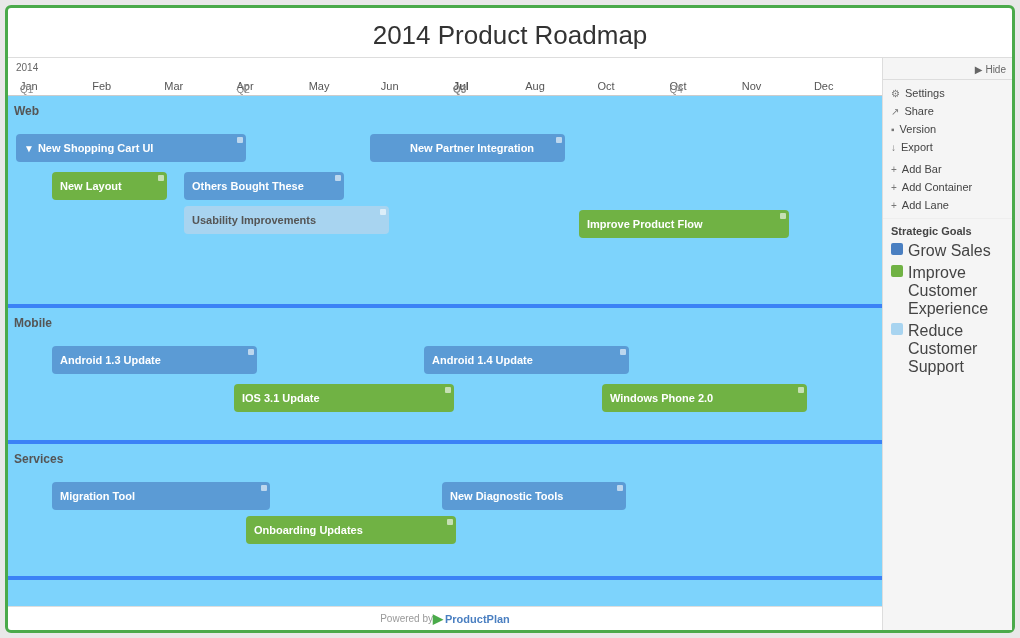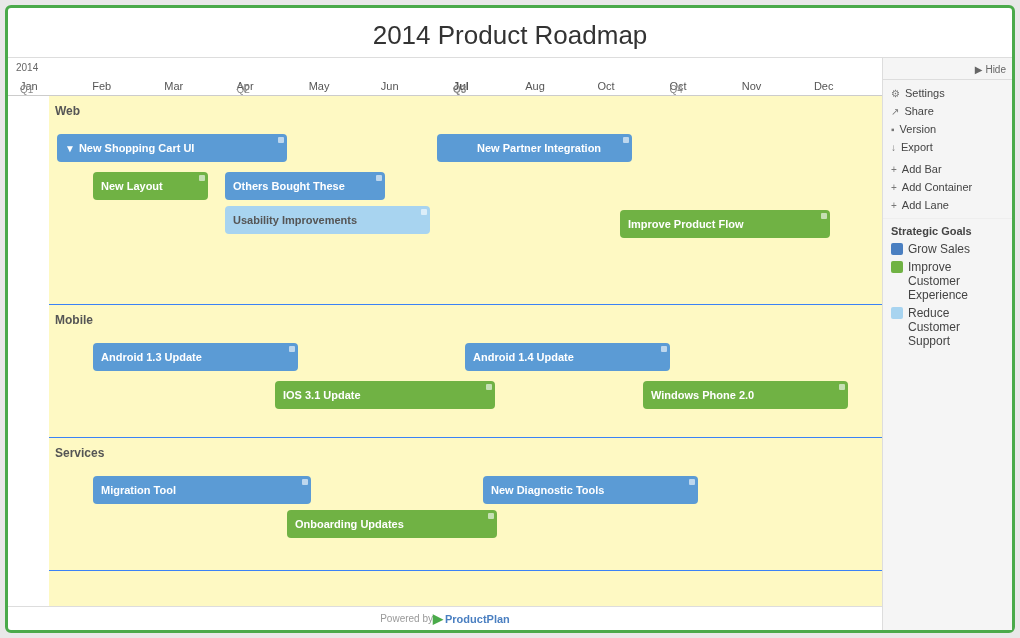--- a/index.html
+++ b/index.html
@@ -78,26 +78,25 @@
       position: absolute;
       top: 4px;
       left: 4px;
     }
     .lanes-container {
       flex: 1;
       overflow-y: auto;
       overflow-x: hidden;
     }
     .lane {
-      border-bottom: 1px solid #3b82f6;
+      border-bottom: 4px solid #3b82f6;
       padding: 8px 6px 10px 6px;
       min-height: 70px;
       position: relative;
-      background: #fef9c3;
-      margin-left: 41px;
+      background: #7dd3fc;
     }
     .lane-title {
       font-size: 12px;
       font-weight: bold;
       color: #555;
       margin-bottom: 6px;
     }
     .bars-area {
       position: relative;
       height: auto;
@@ -183,21 +182,21 @@
       font-size: 11px;
       font-weight: bold;
       color: #444;
       margin-bottom: 5px;
     }
     .sg-item {
       display: flex;
       align-items: flex-start;
       gap: 5px;
       margin-bottom: 4px;
-      font-size: 12px;
+      font-size: 16px;
       color: #444;
     }
     .sg-color {
       width: 12px;
       height: 12px;
       border-radius: 2px;
       flex-shrink: 0;
       margin-top: 1px;
     }
     .footer {
@@ -245,21 +244,21 @@
 
       <div class="lanes-container" id="lanes-container">
       <div class="lane">
             <div class="lane-title">Web</div>
             <div class="bars-area" style="height: 170px;">
               <div class="bar bar-blue" style="left: 2px; top: 10px; width: 230px; height: 28px;">
                 <span class="collapse-arrow">▼</span>
                 <span style="overflow: hidden; text-overflow: ellipsis;">New Shopping Cart UI</span>
                 <div class="bar-small-handle"></div>
               </div>
-              <div class="bar bar-blue" style="left: 382px; top: 10px; width: 195px; height: 28px; padding-left: 40px;">
+              <div class="bar bar-blue" style="left: 356px; top: 10px; width: 195px; height: 28px; padding-left: 40px;">
                 <span style="overflow: hidden; text-overflow: ellipsis;">New Partner Integration</span>
                 <div class="bar-small-handle"></div>
               </div>
               <div class="bar bar-green" style="left: 38px; top: 48px; width: 115px; height: 28px;">
                 <span style="overflow: hidden; text-overflow: ellipsis;">New Layout</span>
                 <div class="bar-small-handle"></div>
               </div>
               <div class="bar bar-blue" style="left: 170px; top: 48px; width: 160px; height: 28px;">
                 <span style="overflow: hidden; text-overflow: ellipsis; text-align: right;">Others Bought These</span>
                 <div class="bar-small-handle"></div>
@@ -295,21 +294,21 @@
               </div>
             </div>
           </div>
           <div class="lane">
             <div class="lane-title">Services</div>
             <div class="bars-area" style="height: 94px;">
               <div class="bar bar-blue" style="left: 38px; top: 10px; width: 218px; height: 28px;">
                 <span style="overflow: hidden; text-overflow: ellipsis;">Migration Tool</span>
                 <div class="bar-small-handle"></div>
               </div>
-              <div class="bar bar-blue" style="left: 428px; top: 10px; width: 215px; height: 28px;">
+              <div class="bar bar-blue" style="left: 428px; top: 10px; width: 184px; height: 28px;">
                 <span style="overflow: hidden; text-overflow: ellipsis;">New Diagnostic Tools</span>
                 <div class="bar-small-handle"></div>
               </div>
               <div class="bar bar-green" style="left: 232px; top: 44px; width: 210px; height: 28px;">
                 <span style="overflow: hidden; text-overflow: ellipsis;">Onboarding Updates</span>
                 <div class="bar-small-handle"></div>
               </div>
             </div>
           </div>
           <div class="lane">

